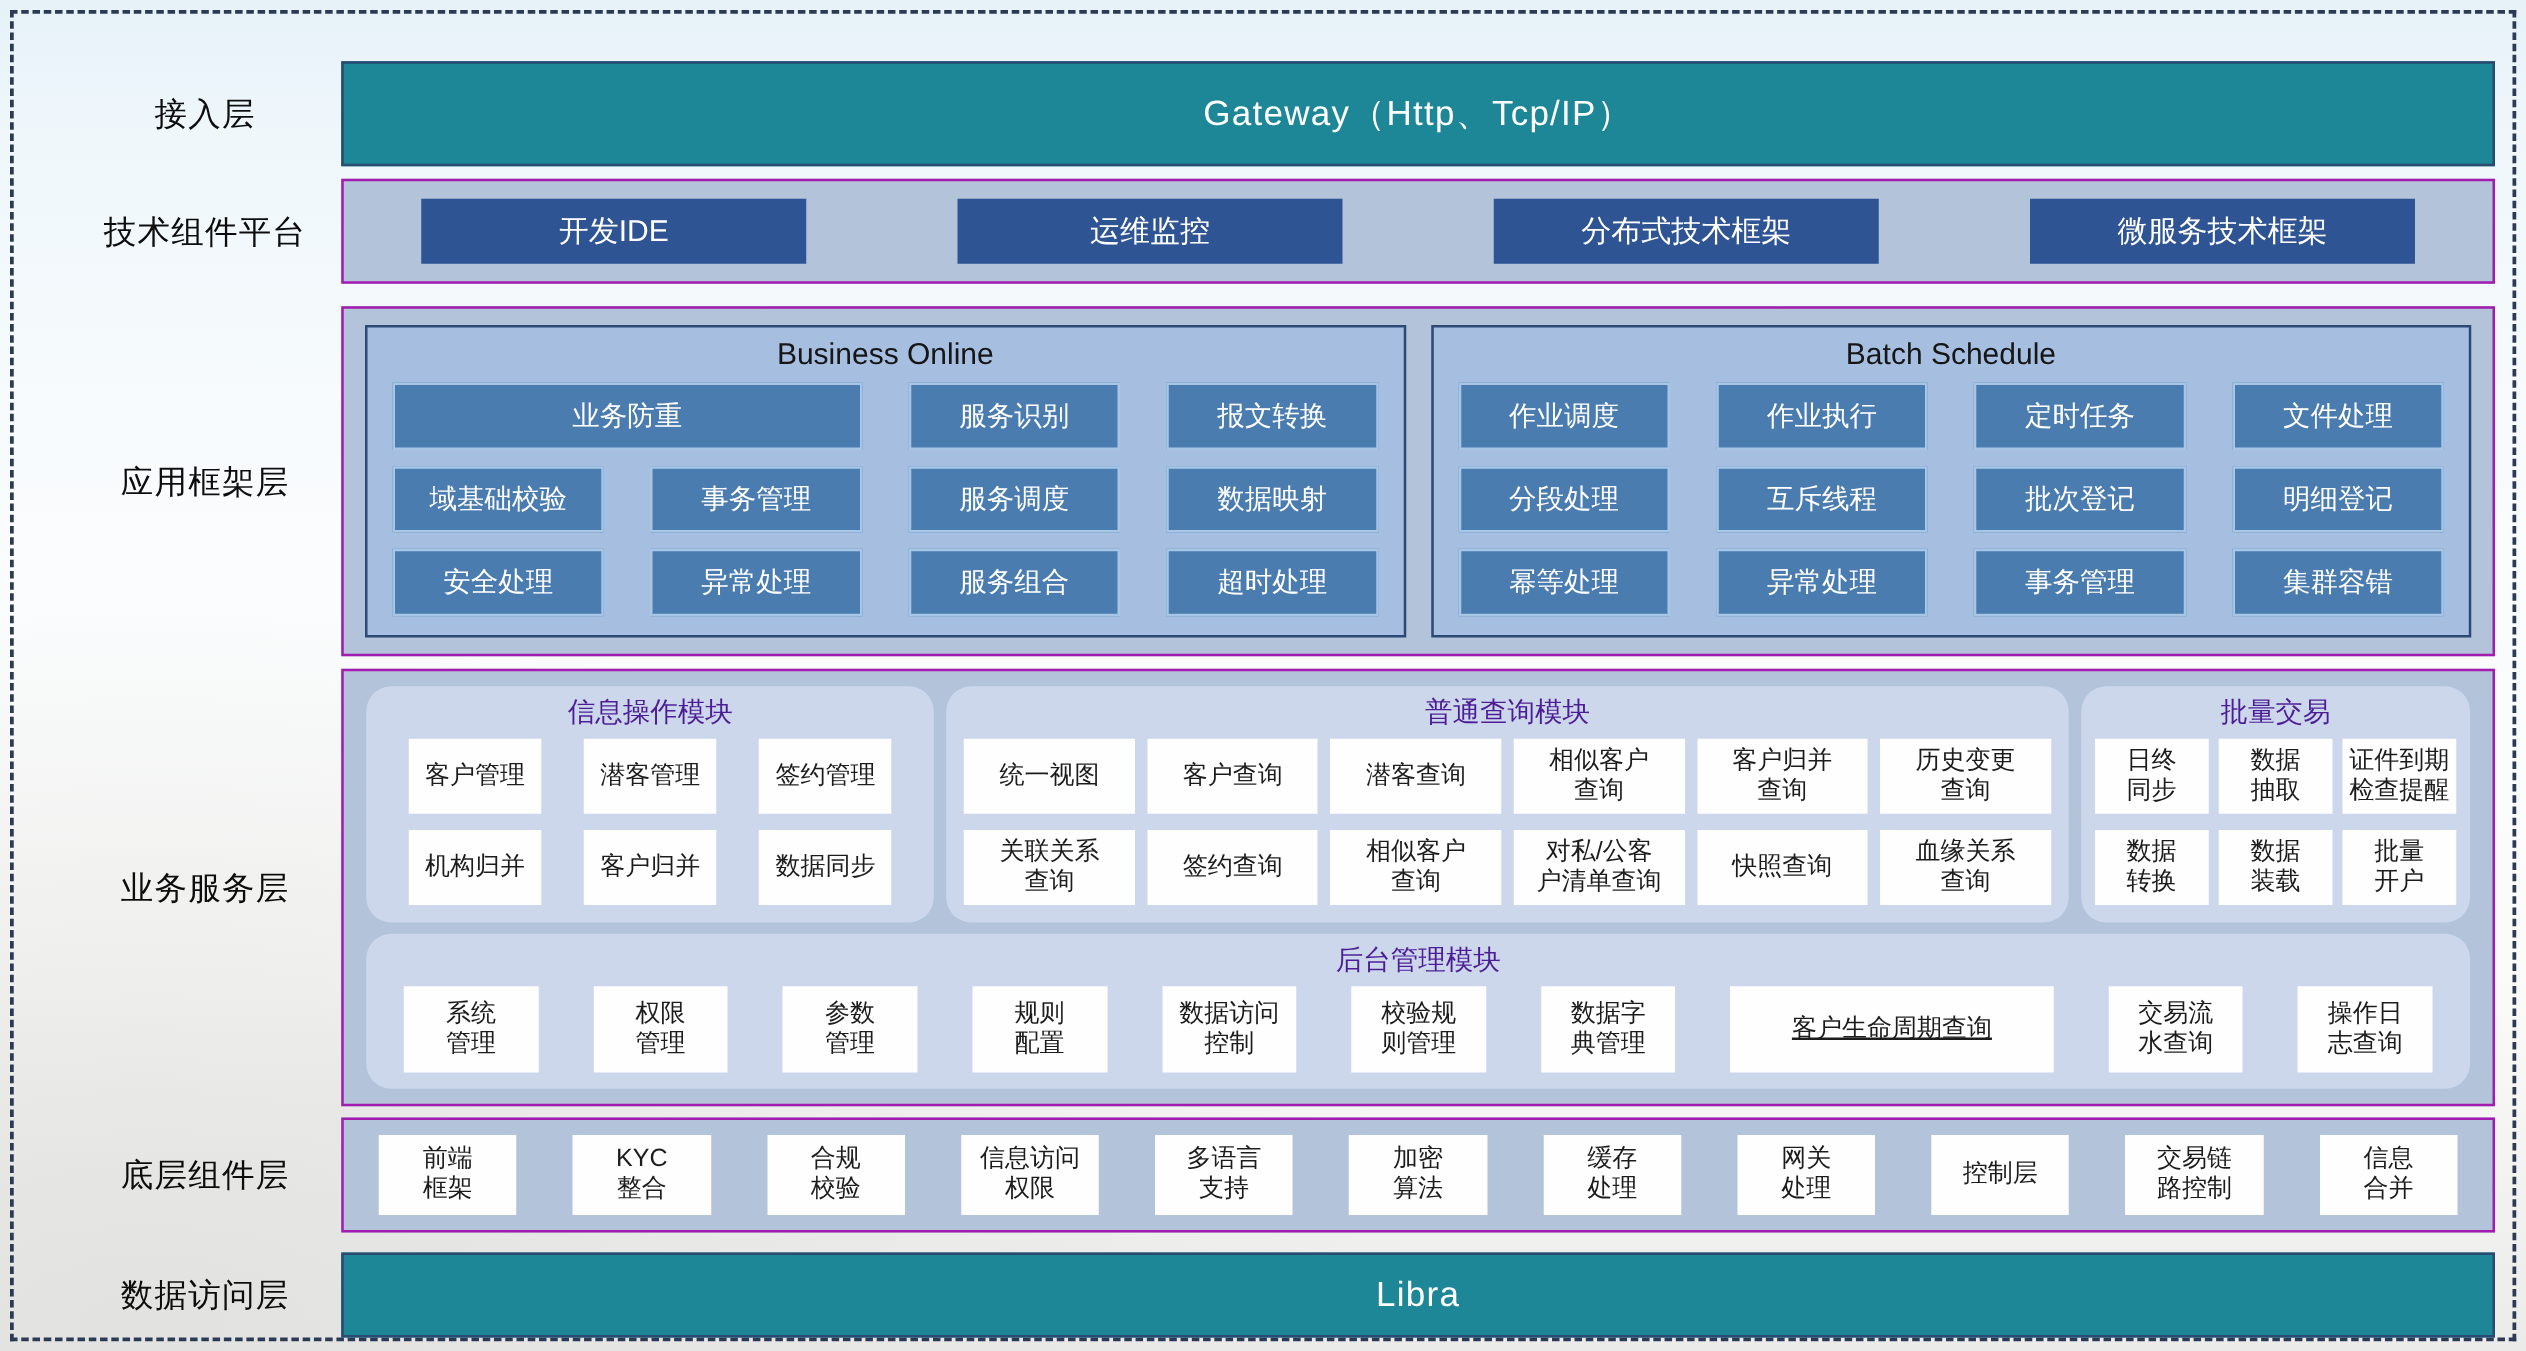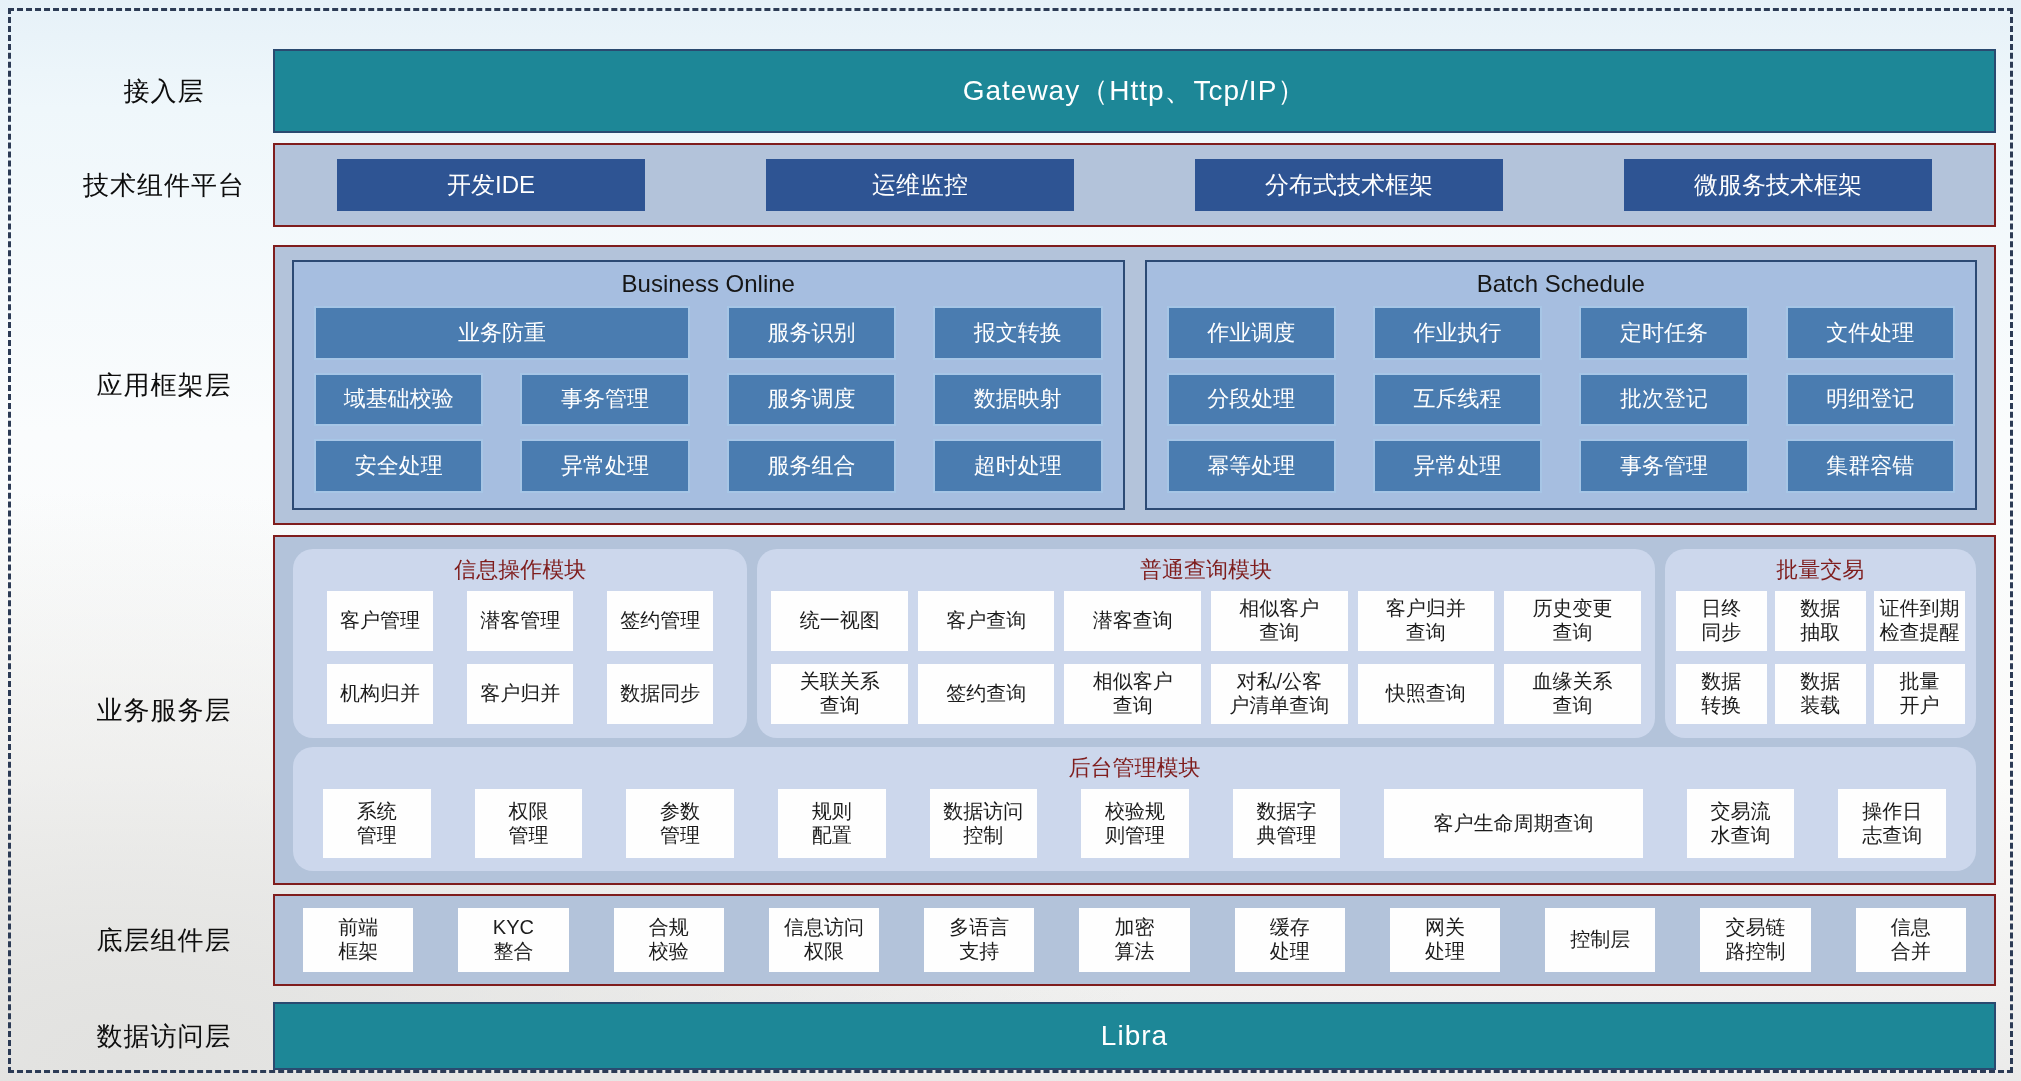--- a/index.html
+++ b/index.html
@@ -17,54 +17,54 @@
   .row{display:flex;align-items:stretch;margin-top:16px;}
   .row-label{width:262px;flex:0 0 262px;display:flex;align-items:center;justify-content:center;
     padding-left:44px;box-sizing:border-box;font-size:26px;color:#0d0d0d;letter-spacing:1px;}
   .row-body{flex:1;min-width:0;}
 
   
   .teal-bar{height:100%;background:#1d8797;border:2px solid #2a4a70;box-sizing:border-box;
     display:flex;align-items:center;justify-content:center;color:#fff;font-size:28px;letter-spacing:1px;}
 
   
-  .container{height:100%;background:#b3c3da;border:2px solid #7f1d1d;box-sizing:border-box;}
+  .container{height:100%;background:#b3c3da;border:2px solid #a21caf;box-sizing:border-box;}
 
   
   .tech-row{display:flex;align-items:center;justify-content:space-between;padding:0 62px;height:100%;}
   .tech-btn{width:308px;height:52px;background:#2e5493;color:#fff;display:flex;align-items:center;
     justify-content:center;font-size:24px;}
 
   
   .fw-wrap{display:flex;gap:20px;padding:13px 17px;height:100%;box-sizing:border-box;}
   .fw-panel{flex:1;background:#a6bee0;border:2px solid #2c4a74;box-sizing:border-box;
     display:flex;flex-direction:column;padding:0 20px 15px 20px;}
   .fw-title{height:44px;display:flex;align-items:center;justify-content:center;font-size:24px;color:#161616;}
   .fw-grid{flex:1;display:grid;grid-template-columns:repeat(4,1fr);gap:13px 37px;}
   .fw-box{background:#4a7cb0;border:2px solid #a7c6e6;box-sizing:border-box;color:#fff;
     display:flex;align-items:center;justify-content:center;font-size:22px;}
   .span2{grid-column:span 2;}
 
   
   .svc-wrap{display:flex;flex-direction:column;padding:12px 18px;height:100%;box-sizing:border-box;gap:9px;}
   .svc-top{flex:1;display:flex;gap:10px;min-height:0;}
   .module{background:#ccd7ec;border-radius:20px;display:flex;flex-direction:column;box-sizing:border-box;}
-  .mod-title{height:42px;display:flex;align-items:center;justify-content:center;font-size:22px;color:#7f1d1d;}
+  .mod-title{height:42px;display:flex;align-items:center;justify-content:center;font-size:22px;color:#4c1d95;}
   .mod-info{flex:0 0 27%;padding:0 0 14px 0;}
   .mod-query{flex:1;padding:0 0 14px 0;}
   .mod-batch{flex:0 0 18.5%;padding:0 0 14px 0;}
   .grid3{flex:1;display:grid;grid-template-columns:repeat(3,1fr);gap:13px 34px;padding:0 34px;}
   .grid6{flex:1;display:grid;grid-template-columns:repeat(6,1fr);gap:13px 10px;padding:0 14px;}
   .grid3s{flex:1;display:grid;grid-template-columns:repeat(3,1fr);gap:13px 8px;padding:0 11px;}
   .wbox{background:#fefefe;display:flex;align-items:center;justify-content:center;text-align:center;
     font-size:20px;color:#1c1c1c;line-height:1.18;white-space:pre-line;}
   .svc-admin{flex:0 0 124px;display:flex;flex-direction:column;padding-bottom:13px;}
   .admin-row{flex:1;display:flex;gap:44px;padding:0 30px;}
   .admin-row .wbox{flex:1;}
-  .admin-row .wide{flex:2.4;}
+  .admin-row .wide{flex:2.4;text-decoration:underline;}
 
   
   .base-row{display:flex;gap:45px;align-items:center;height:100%;padding:0 28px;box-sizing:border-box;}
   .base-row .wbox{flex:1;height:64px;}
 </style>
 </head>
 <body>
 
 <div class="frame"></div>
 

